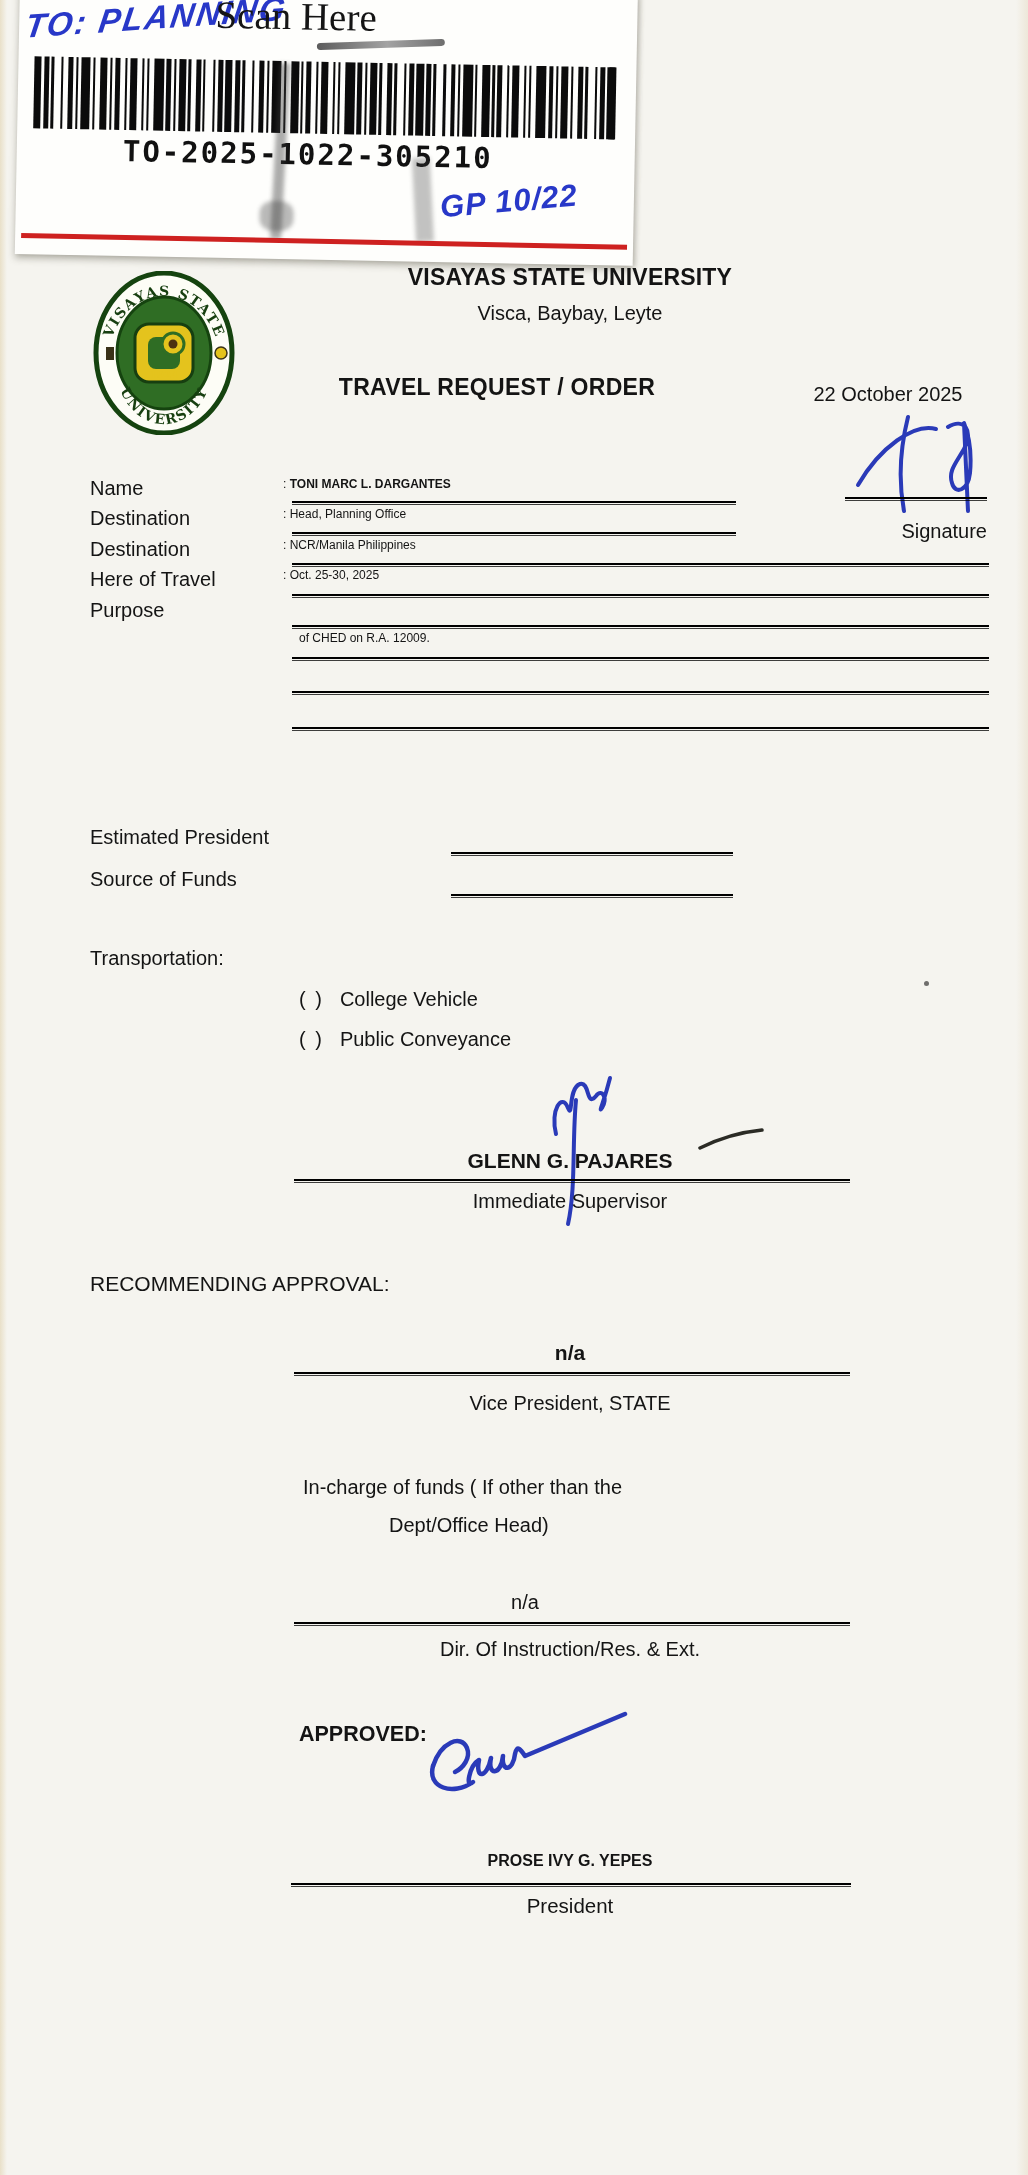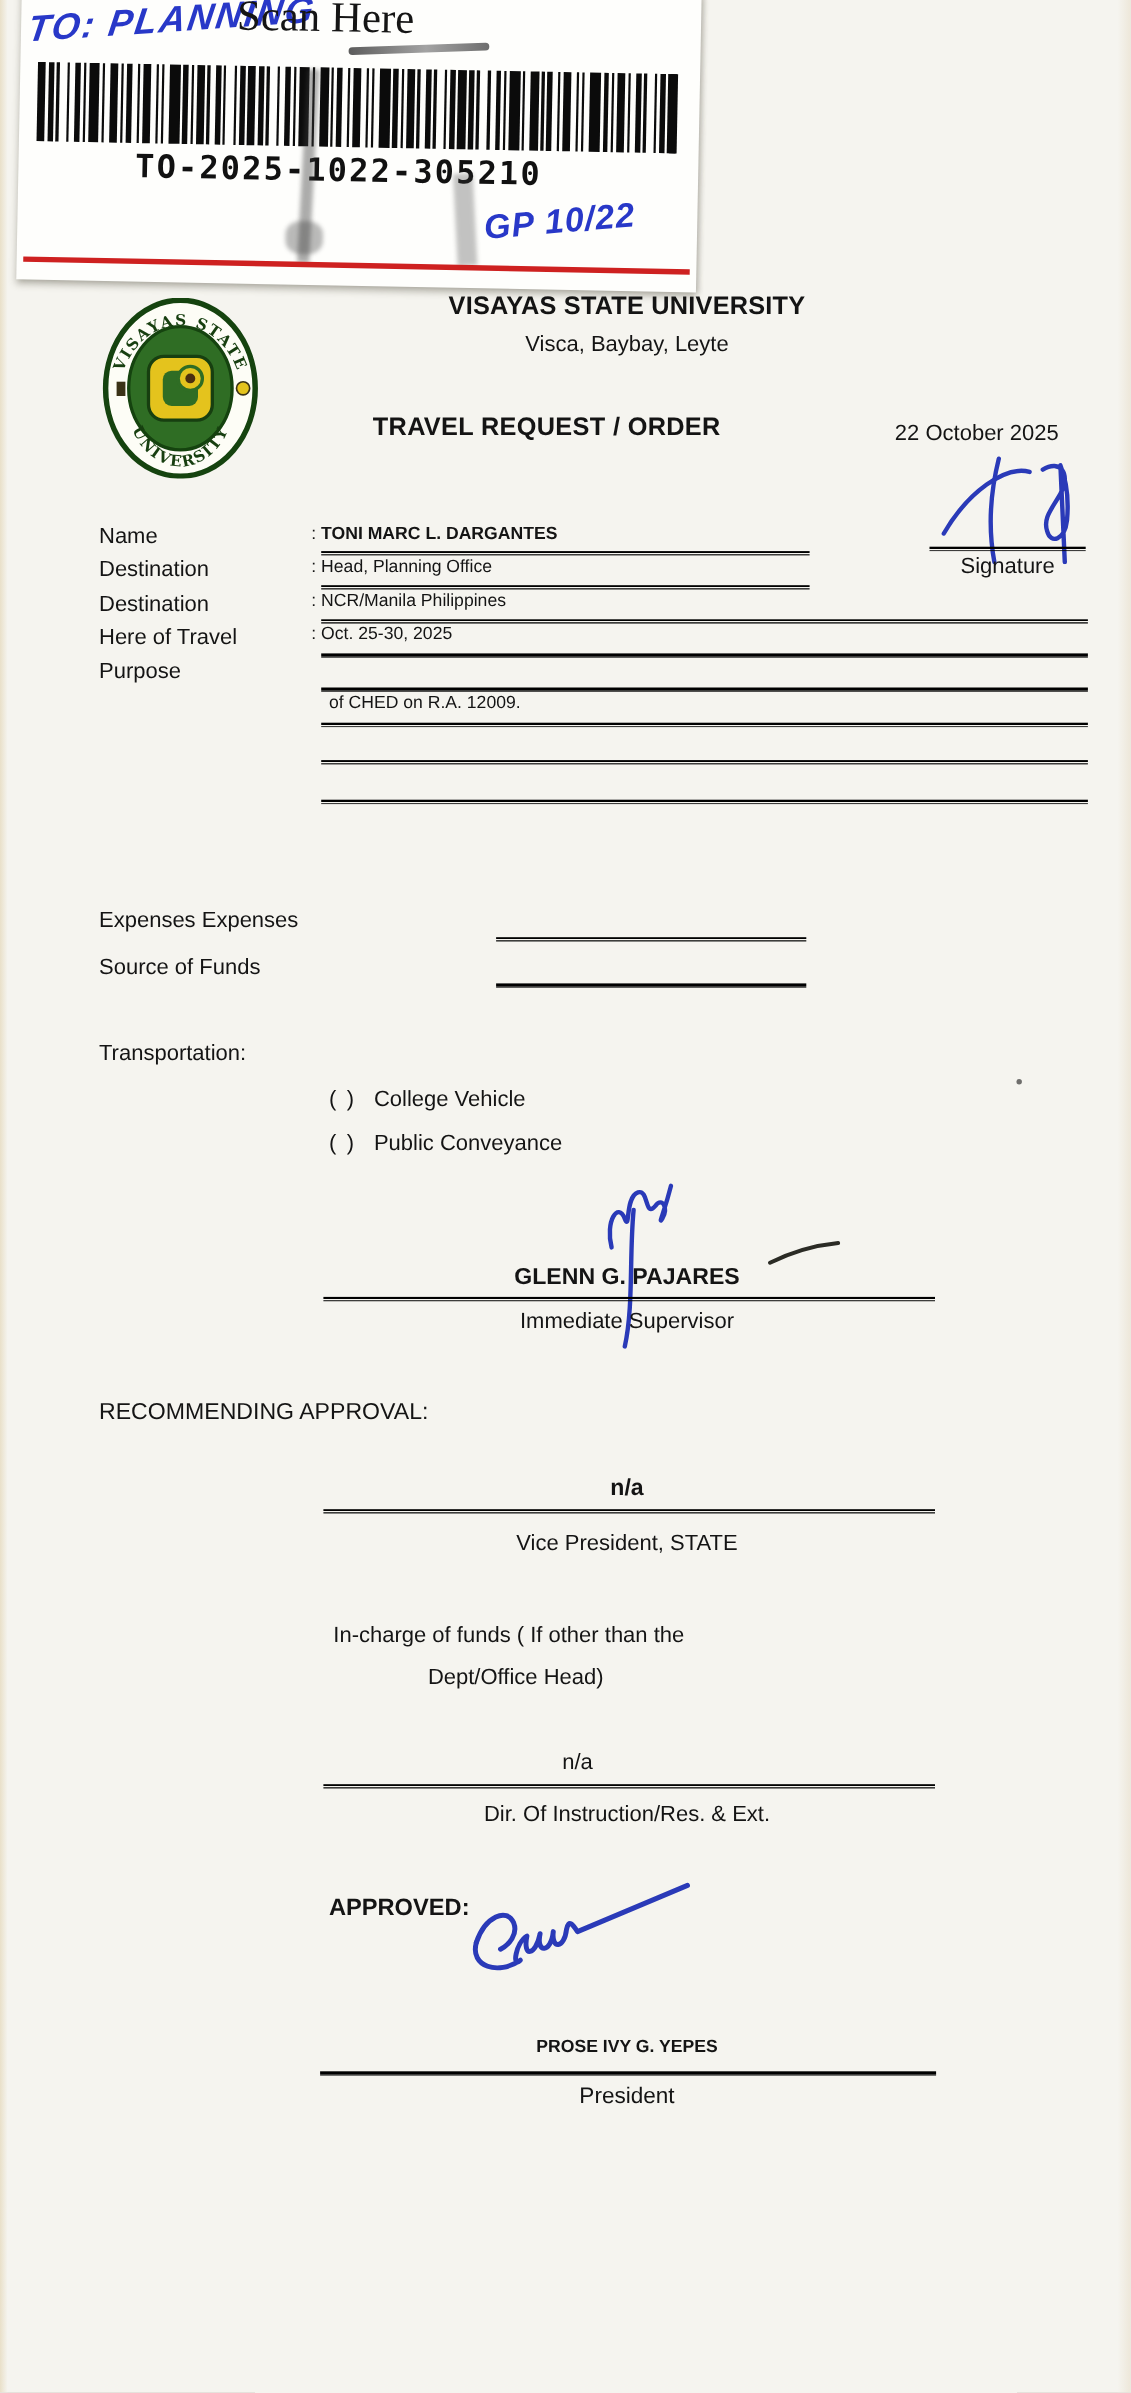--- a/index.html
+++ b/index.html
@@ -36,27 +36,27 @@
 
   
   .logo{left:93px;top:271px;}
   .uni-name{left:320px;top:264px;width:500px;text-align:center;font-size:23px;font-weight:700;letter-spacing:.2px;}
   .uni-addr{left:320px;top:302px;width:500px;text-align:center;font-size:20px;}
   .form-title{left:247px;top:374px;width:500px;text-align:center;font-size:23px;font-weight:700;letter-spacing:.3px;}
   .doc-date{left:790px;top:383px;width:196px;text-align:center;font-size:20px;}
 
   
   .flabel{left:90px;font-size:20px;}
-  .fvalue{left:283px;font-size:16px;white-space:nowrap;}
+  .fvalue{left:283px;font-size:12px;white-space:nowrap;}
   .bold{font-weight:700;}
   .rule{height:4px;background:
     linear-gradient(#000 0 2px,rgba(0,0,0,0) 2px 2.6px,rgba(0,0,0,.75) 2.6px 4px);}
   .sig-tmd{left:852px;top:413px;}
   .u-sig{left:845px;top:497px;width:142px;}
-  .sig-label{left:845px;top:504px;width:142px;text-align:center;font-size:20px;}
+  .sig-label{left:845px;top:520px;width:142px;text-align:right;font-size:20px;}
 
   
   .opt{font-size:20px;}
   .opt .box{letter-spacing:2px;}
   .opt .olabel{margin-left:16px;}
   .dot{left:924px;top:981px;width:5px;height:5px;border-radius:50%;background:rgba(0,0,0,.55);}
 
   
   .center500{width:500px;text-align:center;}
   .sig-blue{stroke:#2a3ab8;fill:none;stroke-linecap:round;stroke-linejoin:round;}
@@ -213,21 +213,21 @@
   <div class="abs rule" style="left:292px;top:594px;width:697px"></div>
 
   <div class="abs flabel" style="top:599px">Purpose</div>
   <div class="abs rule" style="left:292px;top:625px;width:697px"></div>
 
   <div class="abs fvalue" style="left:299px;top:631px">of CHED on R.A. 12009.</div>
   <div class="abs rule" style="left:292px;top:657px;width:697px"></div>
   <div class="abs rule" style="left:292px;top:691px;width:697px"></div>
   <div class="abs rule" style="left:292px;top:727px;width:697px"></div>
 
-  <div class="abs flabel" style="top:826px">Expenses Expenses</div>
+  <div class="abs flabel" style="top:826px">Estimated President</div>
   <div class="abs rule" style="left:451px;top:852px;width:282px"></div>
   <div class="abs flabel" style="top:868px">Source of Funds</div>
   <div class="abs rule" style="left:451px;top:894px;width:282px"></div>
 
   <div class="abs flabel" style="top:947px">Transportation:</div>
   <div class="abs opt" style="left:299px;top:988px">
     <span class="box">(  )</span><span class="olabel">College Vehicle</span>
   </div>
   <div class="abs opt" style="left:299px;top:1028px">
     <span class="box">(  )</span><span class="olabel">Public Conveyance</span>

